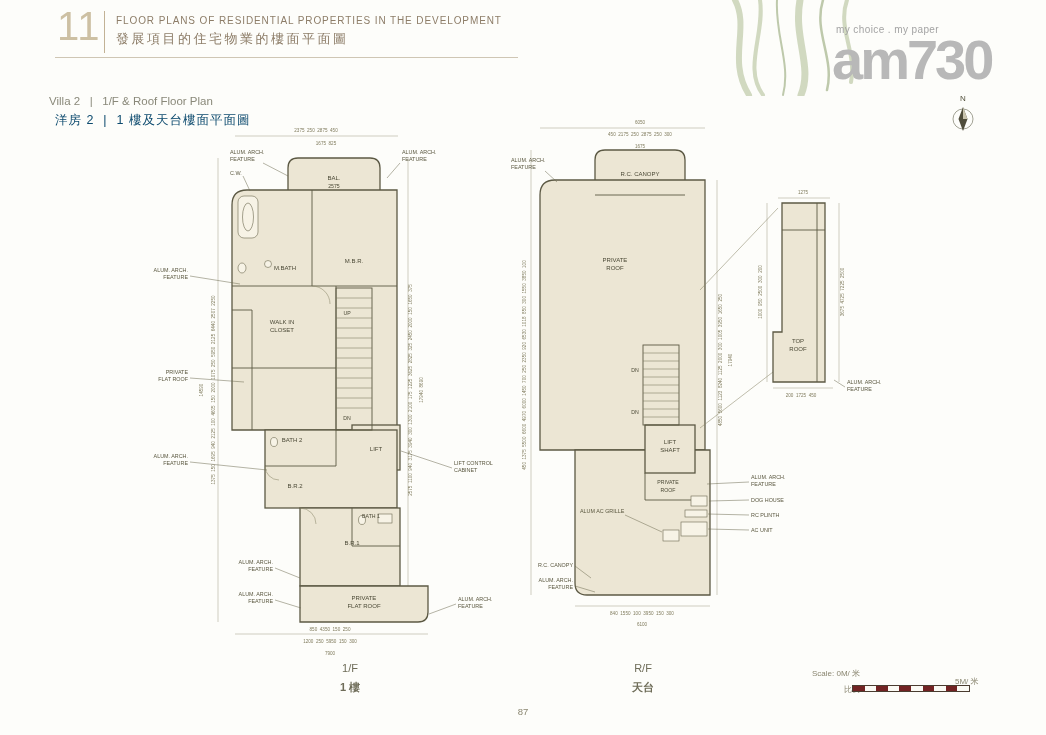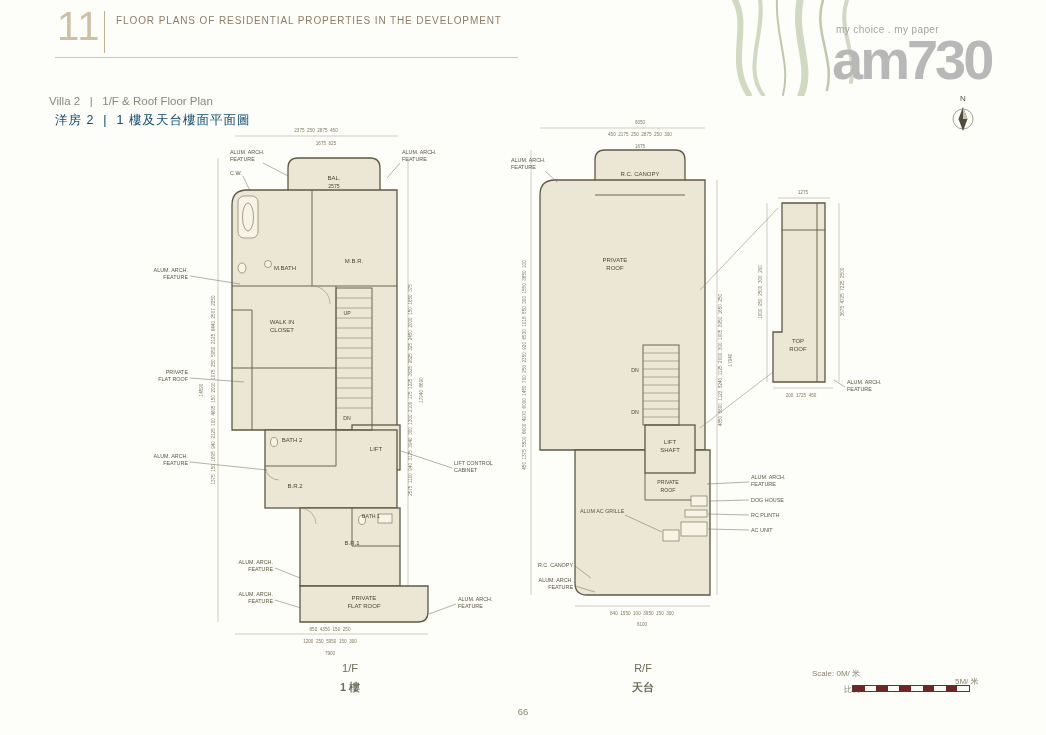--- a/index.html
+++ b/index.html
@@ -66,20 +66,21 @@
   </svg>
 
   <div class="abs" style="left:832px; top:24px;">
     <span class="tagline">my choice . my paper</span>
     <span class="logo-text">am730</span>
   </div>
 
   <div class="abs section-num" style="left:57px; top:4px;">11</div>
   <div class="abs vline" style="left:104px; top:11px;"></div>
   <div class="abs title-en" style="left:116px; top:15px;">FLOOR PLANS OF RESIDENTIAL PROPERTIES IN THE DEVELOPMENT</div>
+  <div class="abs title-zh" style="left:116px; top:30px;">發展項目的住宅物業的樓面平面圖</div>
   <div class="abs hrule" style="left:55px; top:57px; width:463px;"></div>
 
   <div class="abs" style="left:948px; top:94px; width:30px; text-align:center;">
     <div style="font-size:8px; color:#55533f;">N</div>
     <svg width="26" height="30" viewBox="0 0 26 30">
       <circle cx="13" cy="16" r="10" fill="none" stroke="#8a8a7a" stroke-width="0.8"></circle>
       <path d="M13,4 L17.5,16 L13,28 L8.5,16 Z" fill="#4f4d3b"></path>
       <path d="M13,4 L17.5,16 L13,16 Z" fill="#c9c4ae"></path>
     </svg>
   </div>
@@ -322,15 +323,15 @@
       <div class="seg dark"></div>
       <div class="seg light"></div>
     <div class="seg dark"></div>
       <div class="seg light"></div>
       <div class="seg dark"></div>
       <div class="seg light"></div>
     <div class="seg dark"></div>
       <div class="seg light"></div>
   </div>
 
-  <div class="abs pagenum" style="left:473px; top:706px; width:100px;">66</div>
+  <div class="abs pagenum" style="left:473px; top:706px; width:100px;">87</div>
 
 </div>
 
 </body></html>

